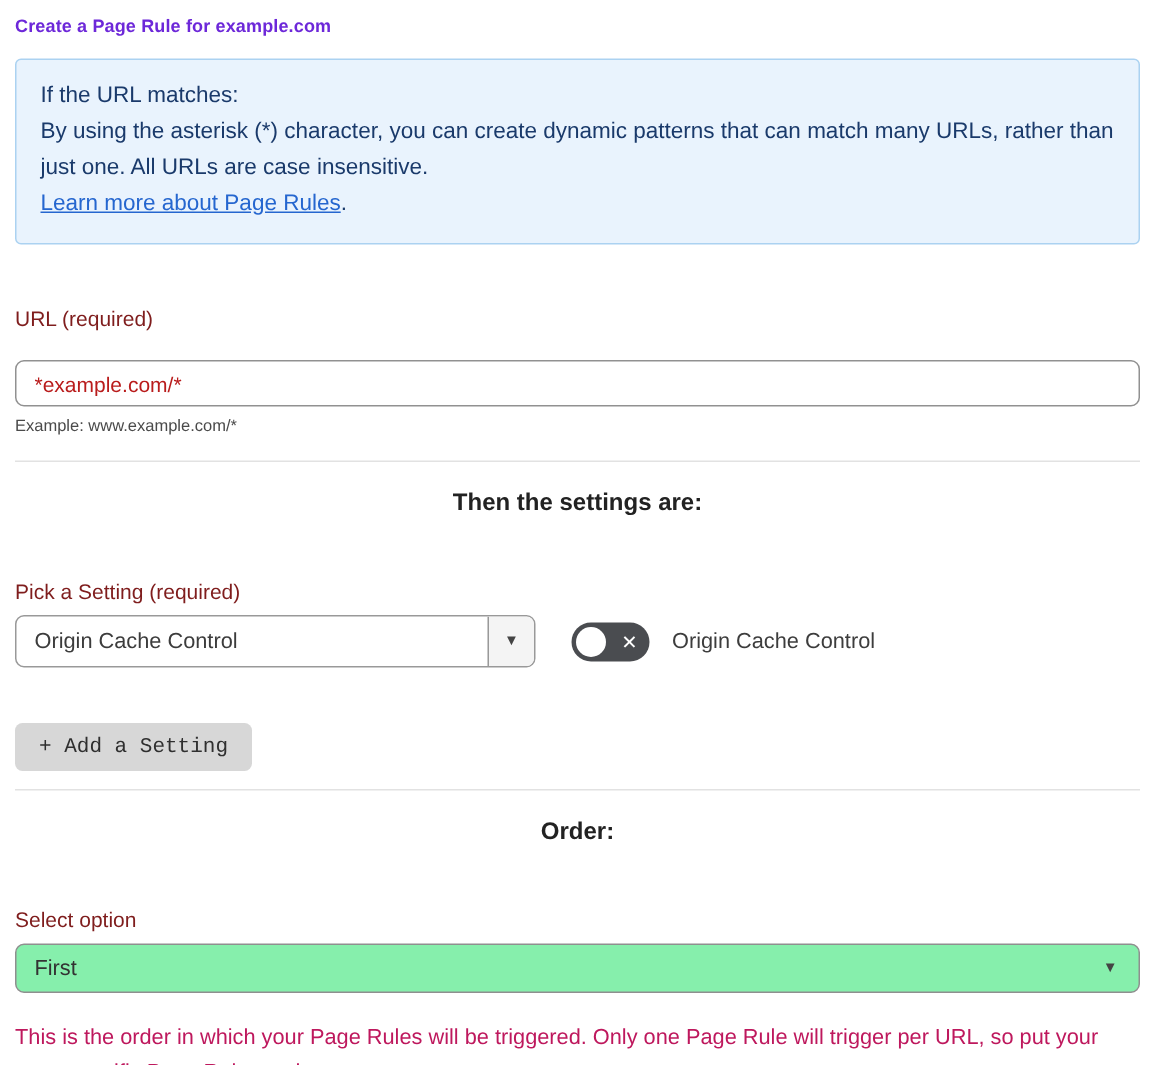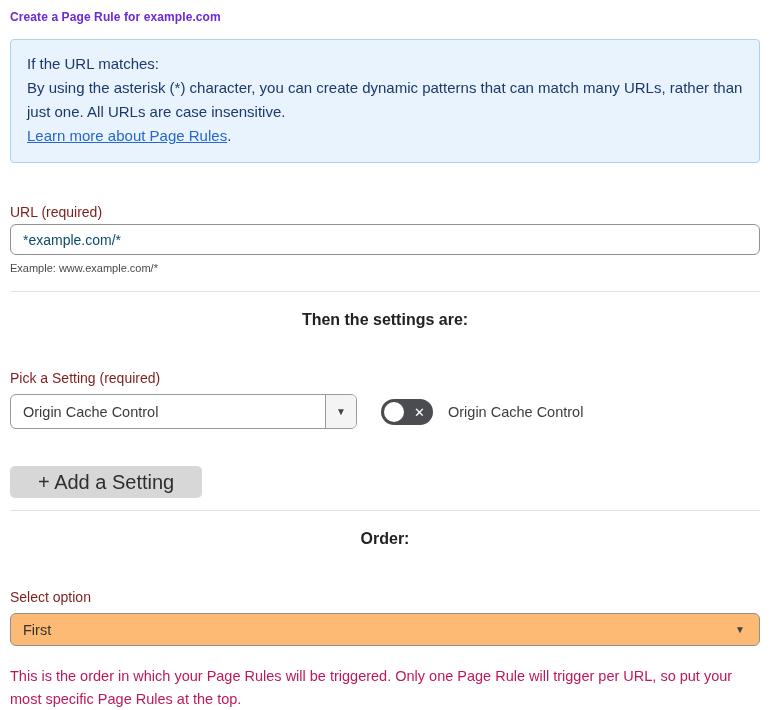--- a/index.html
+++ b/index.html
@@ -42,26 +42,26 @@
   .field-label {
     font-size: 14px;
     color: #7f1d1d;
     margin-top: 41px;
   }
 
   .text-input {
     display: block;
     width: 750px;
     height: 31px;
-    margin-top: 4px;
+    margin-top: 20px;
     border: 1px solid #919191;
     border-radius: 6px;
     padding: 0 12px;
     font-size: 14px;
-    color: #0c4a6e;
+    color: #b91c1c;
     font-family: "Liberation Sans", "DejaVu Sans", sans-serif;
     background: #ffffff;
     outline: none;
   }
 
   .example-text {
     margin-top: 7px;
     font-size: 11px;
     color: #4a4a4a;
   }
@@ -152,24 +152,24 @@
   .toggle-label {
     margin-left: 15px;
     font-size: 14.5px;
     color: #3d3d3d;
   }
 
   .btn {
     display: inline-block;
     border: none;
     border-radius: 5px;
-    font-family: Liberation Sans, sans-serif;
-    font-size: 20px;
-    cursor: pointer;
-    padding: 0 28px;
+    font-family: Liberation Mono, monospace;
+    font-size: 14px;
+    cursor: pointer;
+    padding: 0 16px;
     height: 31px;
     line-height: 31px;
   }
   .btn-gray {
     background: #d7d7d7;
     color: #2f2f2f;
   }
   .btn-blue {
     background: #0d6ef5;
     color: #ffffff;
@@ -180,21 +180,21 @@
     line-height: 32px;
   }
 
   
   .order-select {
     width: 750px;
     height: 33px;
     margin-top: 8px;
     border: 1px solid #8f8f8f;
     border-radius: 6px;
-    background: #fdba74;
+    background: #86efac;
     display: flex;
     align-items: center;
     cursor: pointer;
     padding: 0 14px 0 12px;
   }
   .order-select .select-value {
     flex: 1;
     font-size: 14.5px;
     color: #333333;
   }

